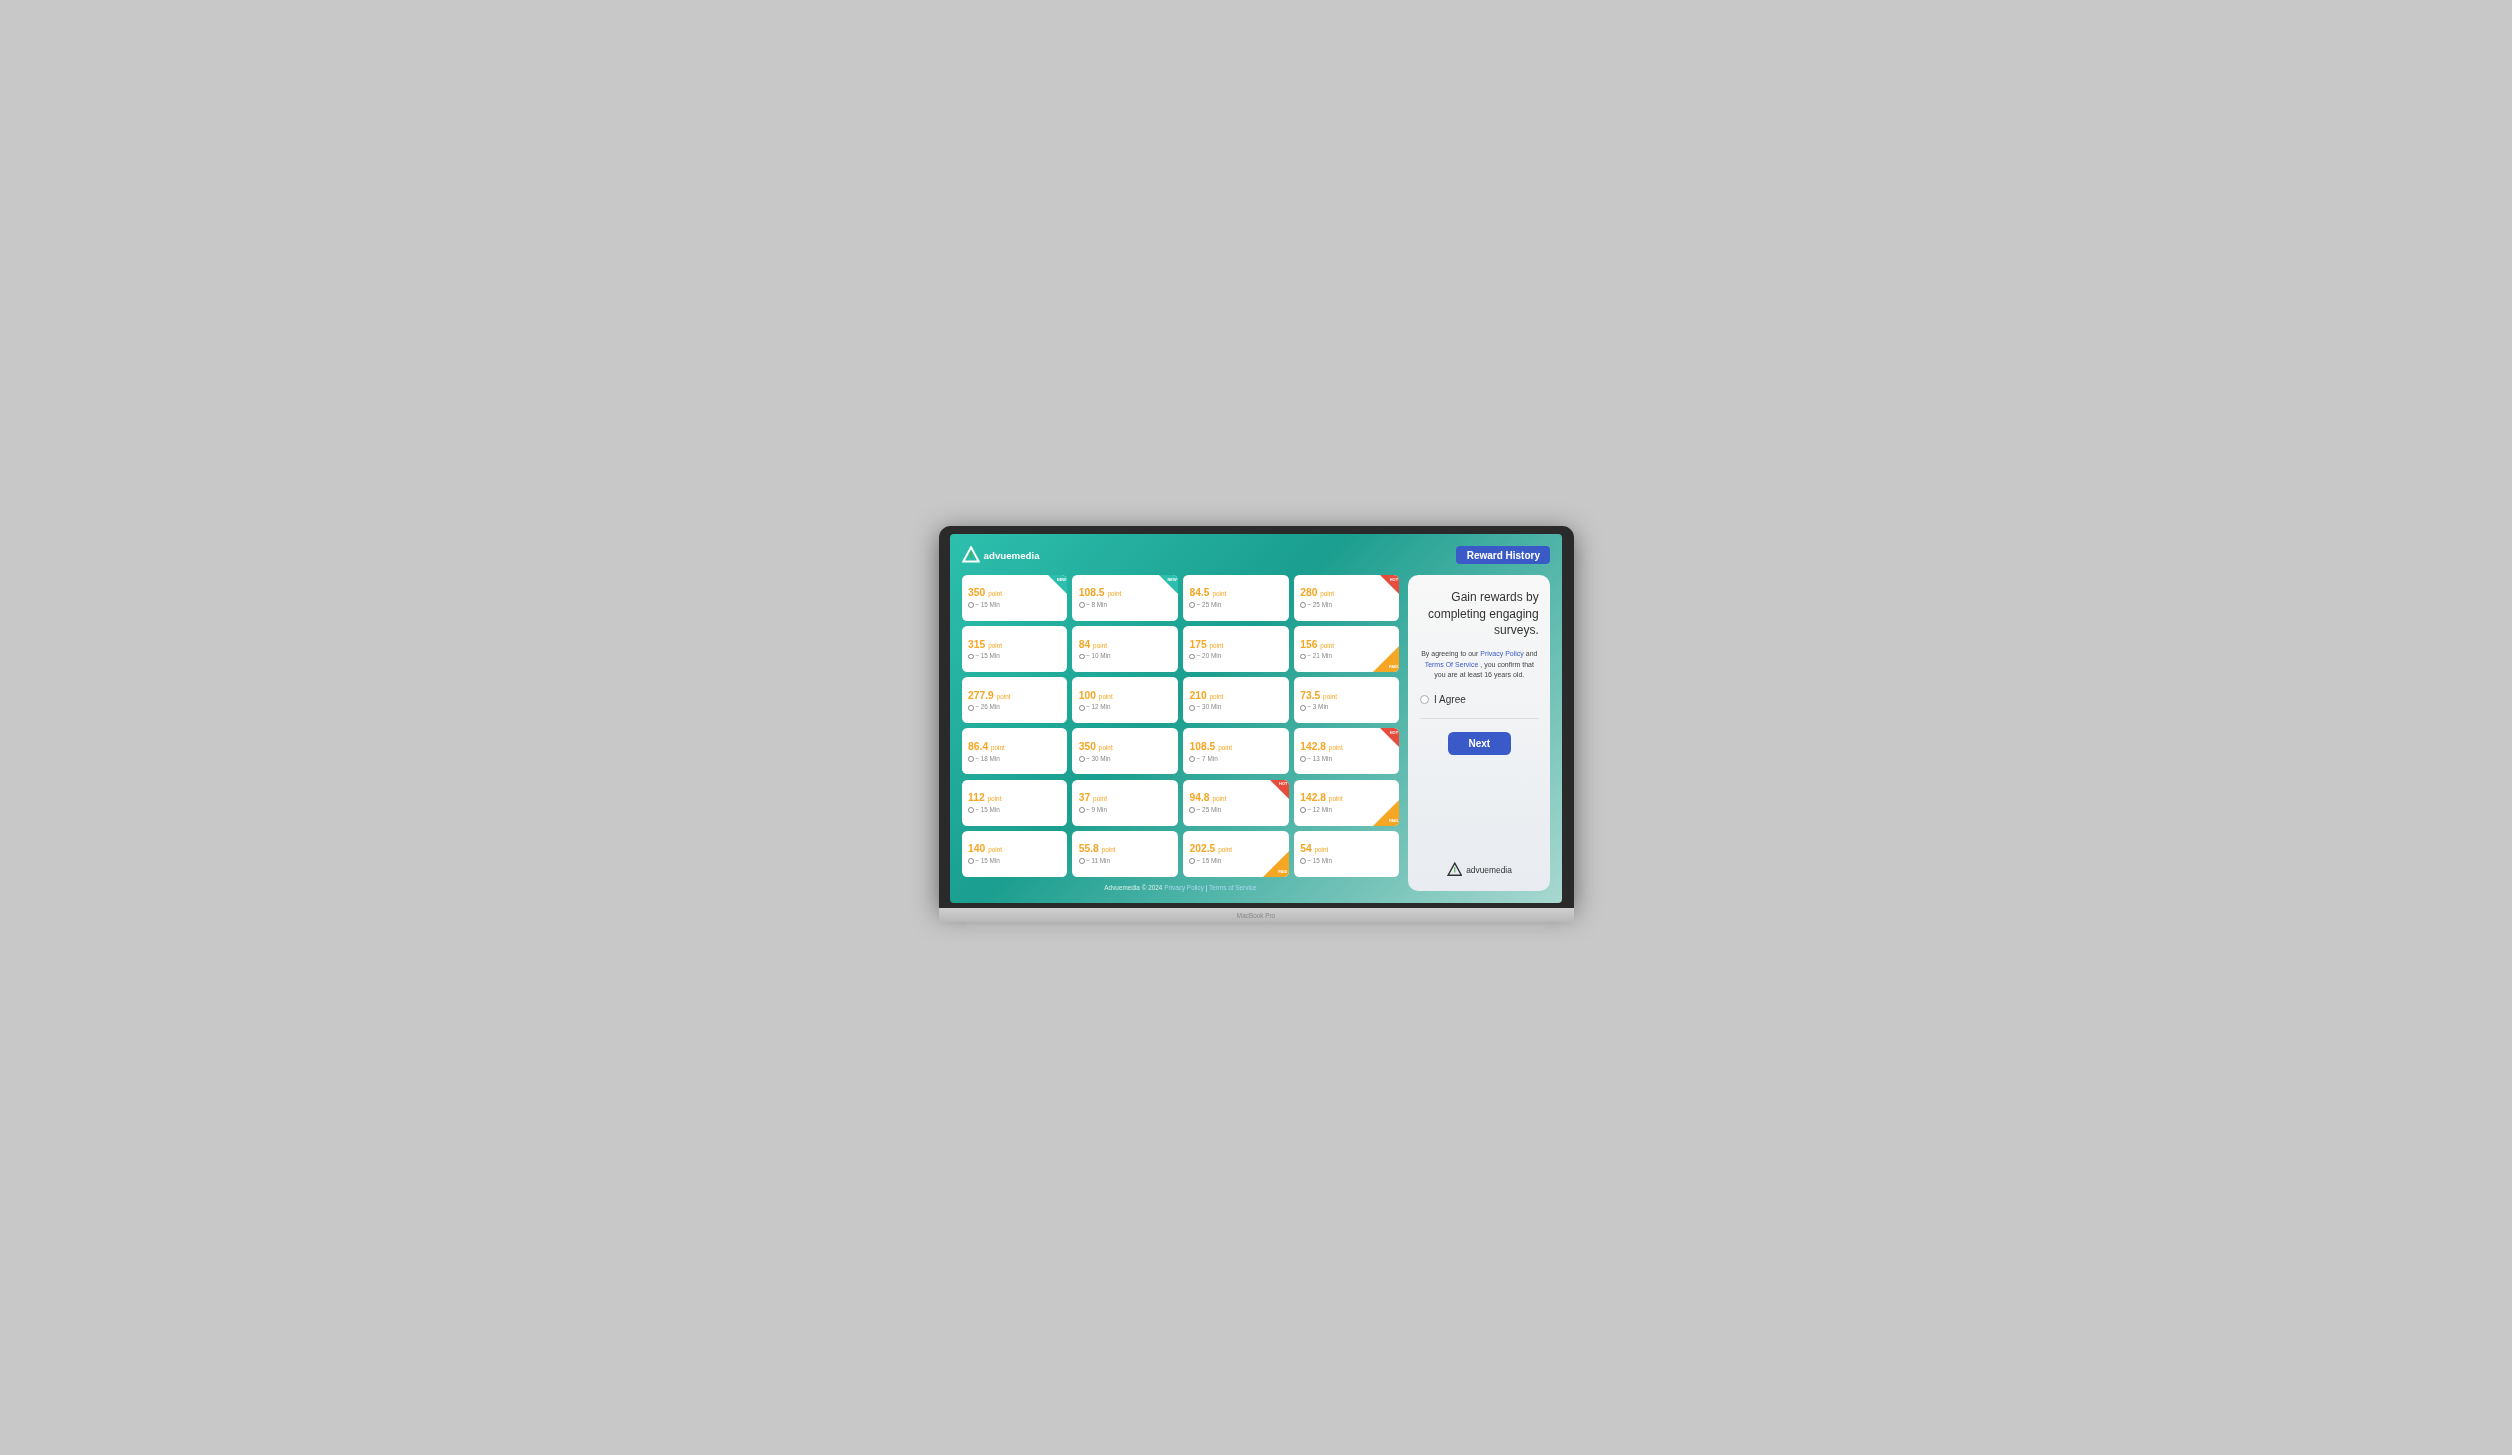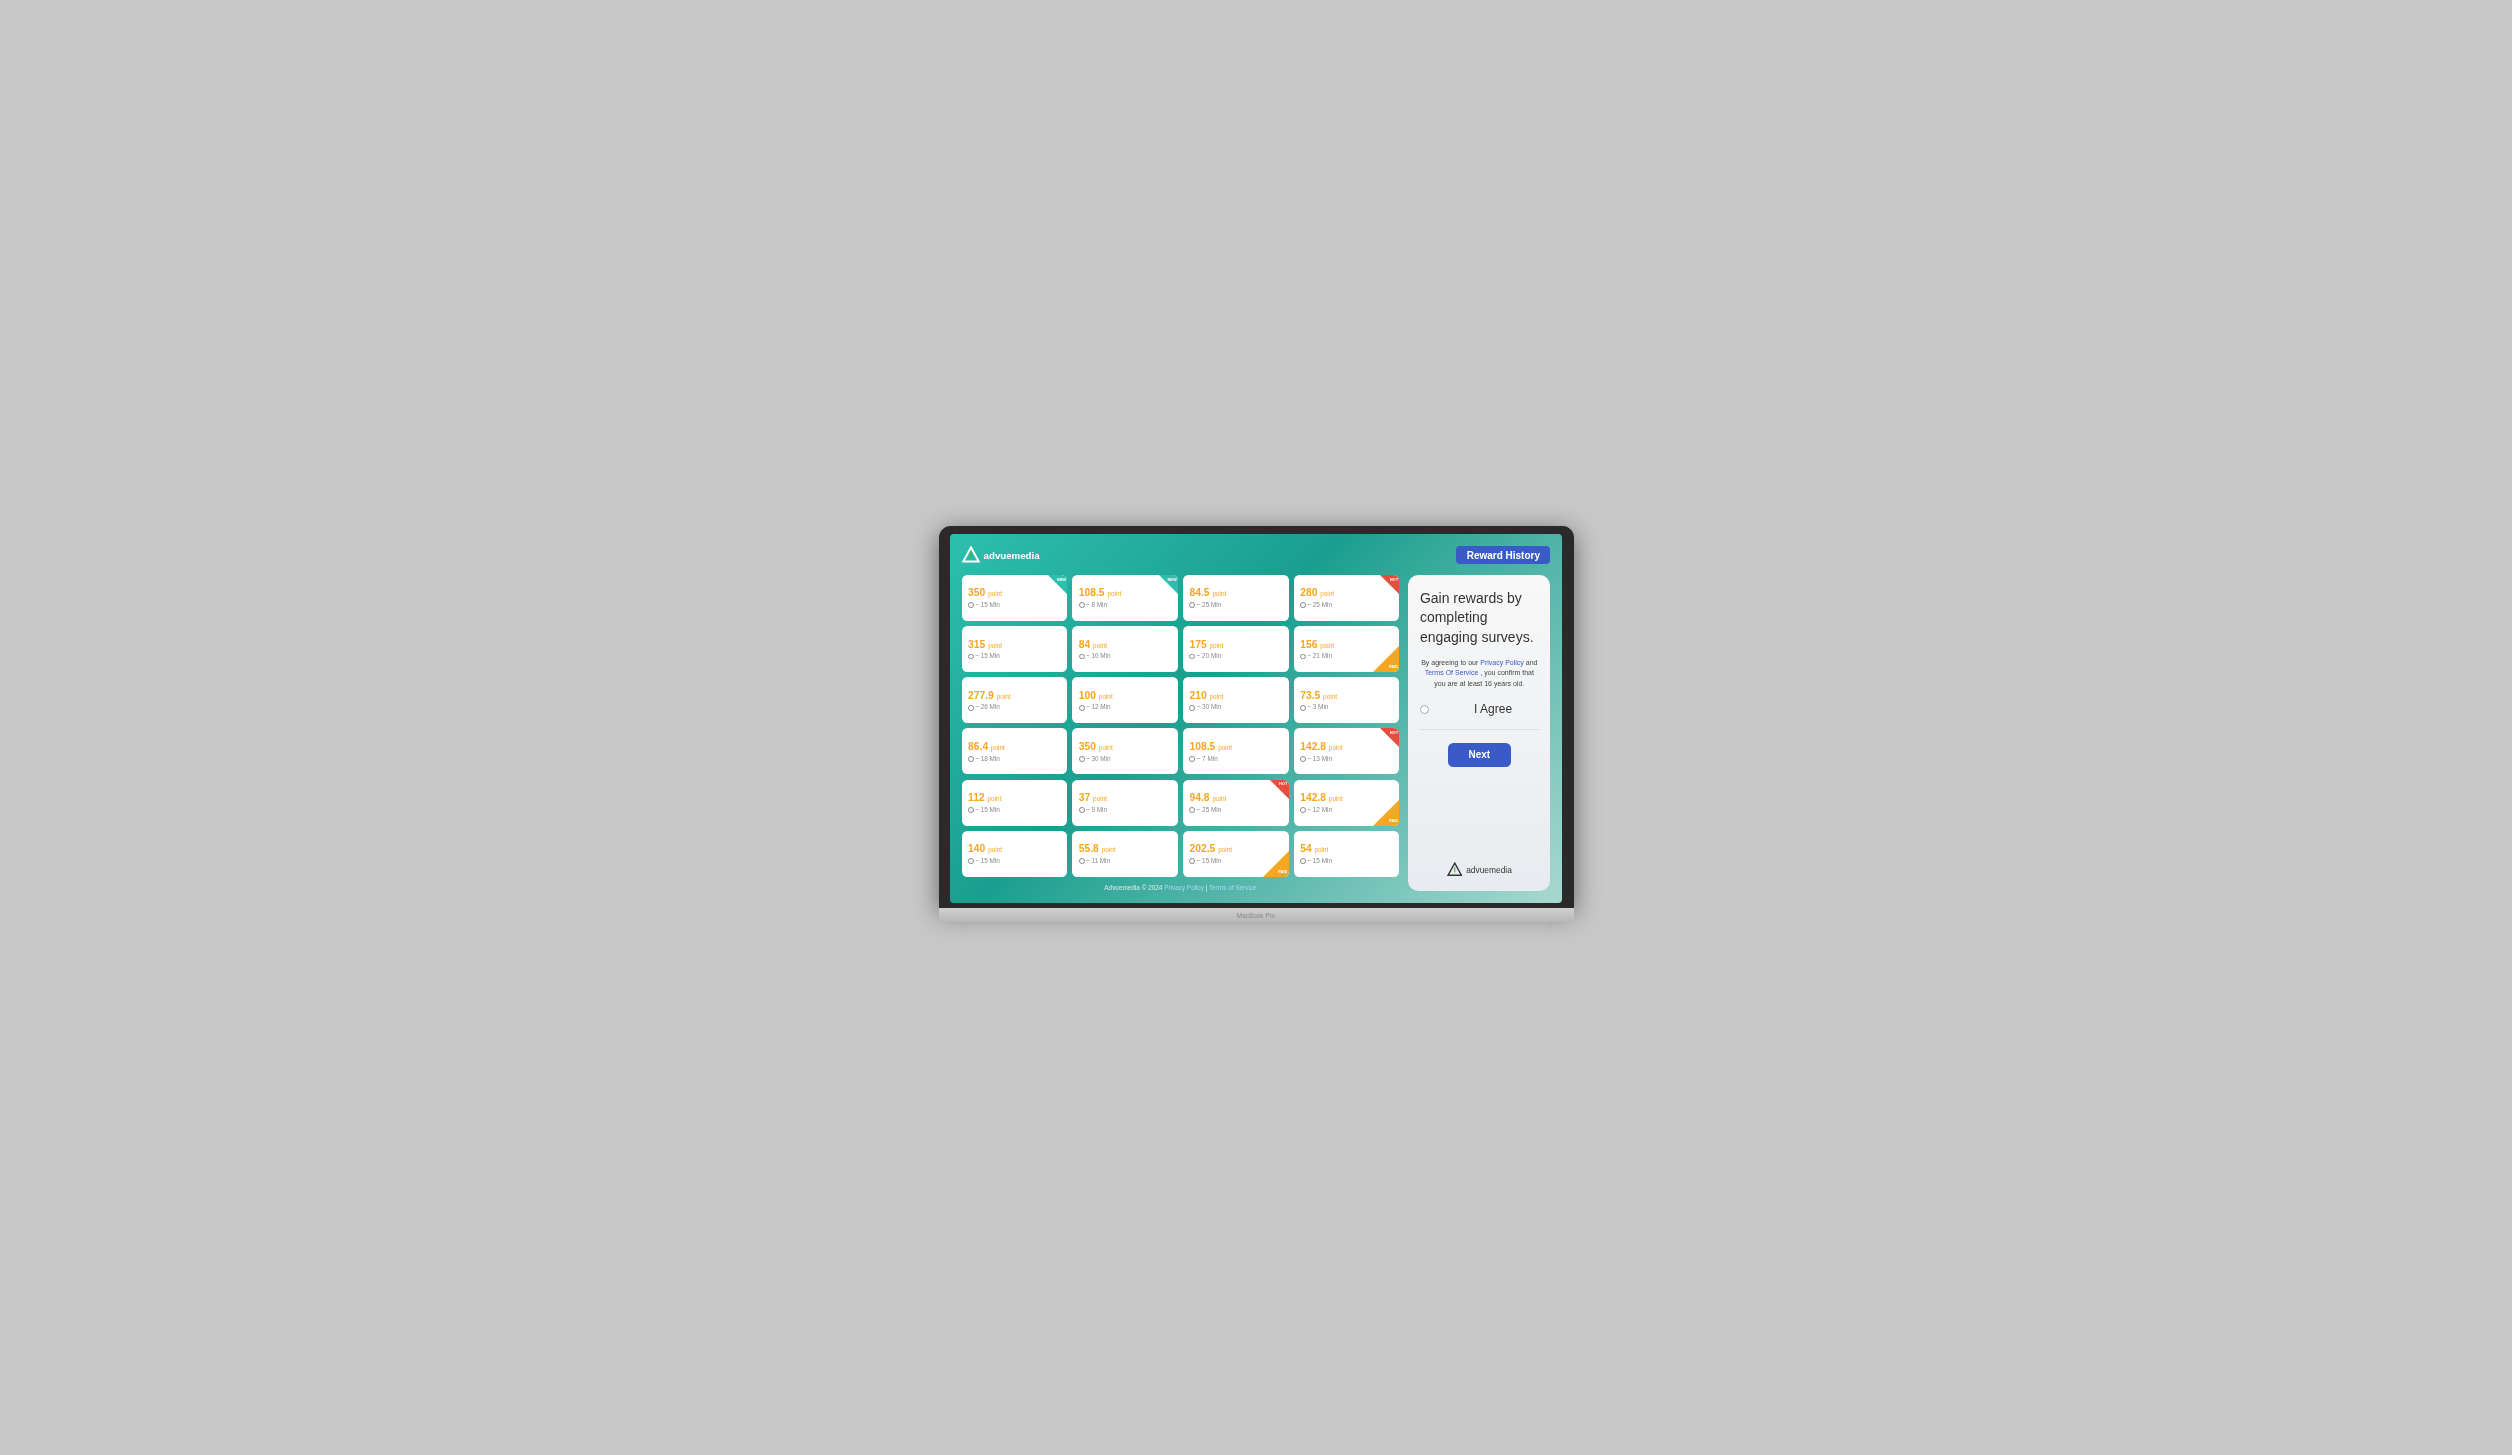--- a/index.html
+++ b/index.html
@@ -172,22 +172,22 @@
     .right-panel {
       width: 142px;
       background: linear-gradient(to bottom, #f8f8f8, #e8ecf0);
       border-radius: 10.3px;
       padding: 14px 11.6px;
       display: flex;
       flex-direction: column;
       gap: 10.3px;
     }
     .panel-title {
-      text-align: left;
-      font-size: 14px;
+      text-align: right;
+      font-size: 12px;
       color: #333;
       line-height: 1.4;
     }
     .panel-agreement {
       font-size: 7px;
       color: #444;
       line-height: 1.5;
       text-align: center;
     }
     .panel-agreement a {
@@ -202,23 +202,22 @@
     }
     .agree-radio {
       width: 9px;
       height: 9px;
       border-radius: 50%;
       border: 1.3px solid #aaa;
       background: white;
       flex-shrink: 0;
     }
     .agree-label {
-      font-size: 12px;
+      font-size: 10px;
       color: #333;
-      margin-left: 40px;
     }
     .divider {
       border: none;
       border-top: 0.6px solid #ddd;
       margin: 2.6px 0;
     }
     .next-btn {
       background: #3a5bc7;
       color: white;
       border: none;

